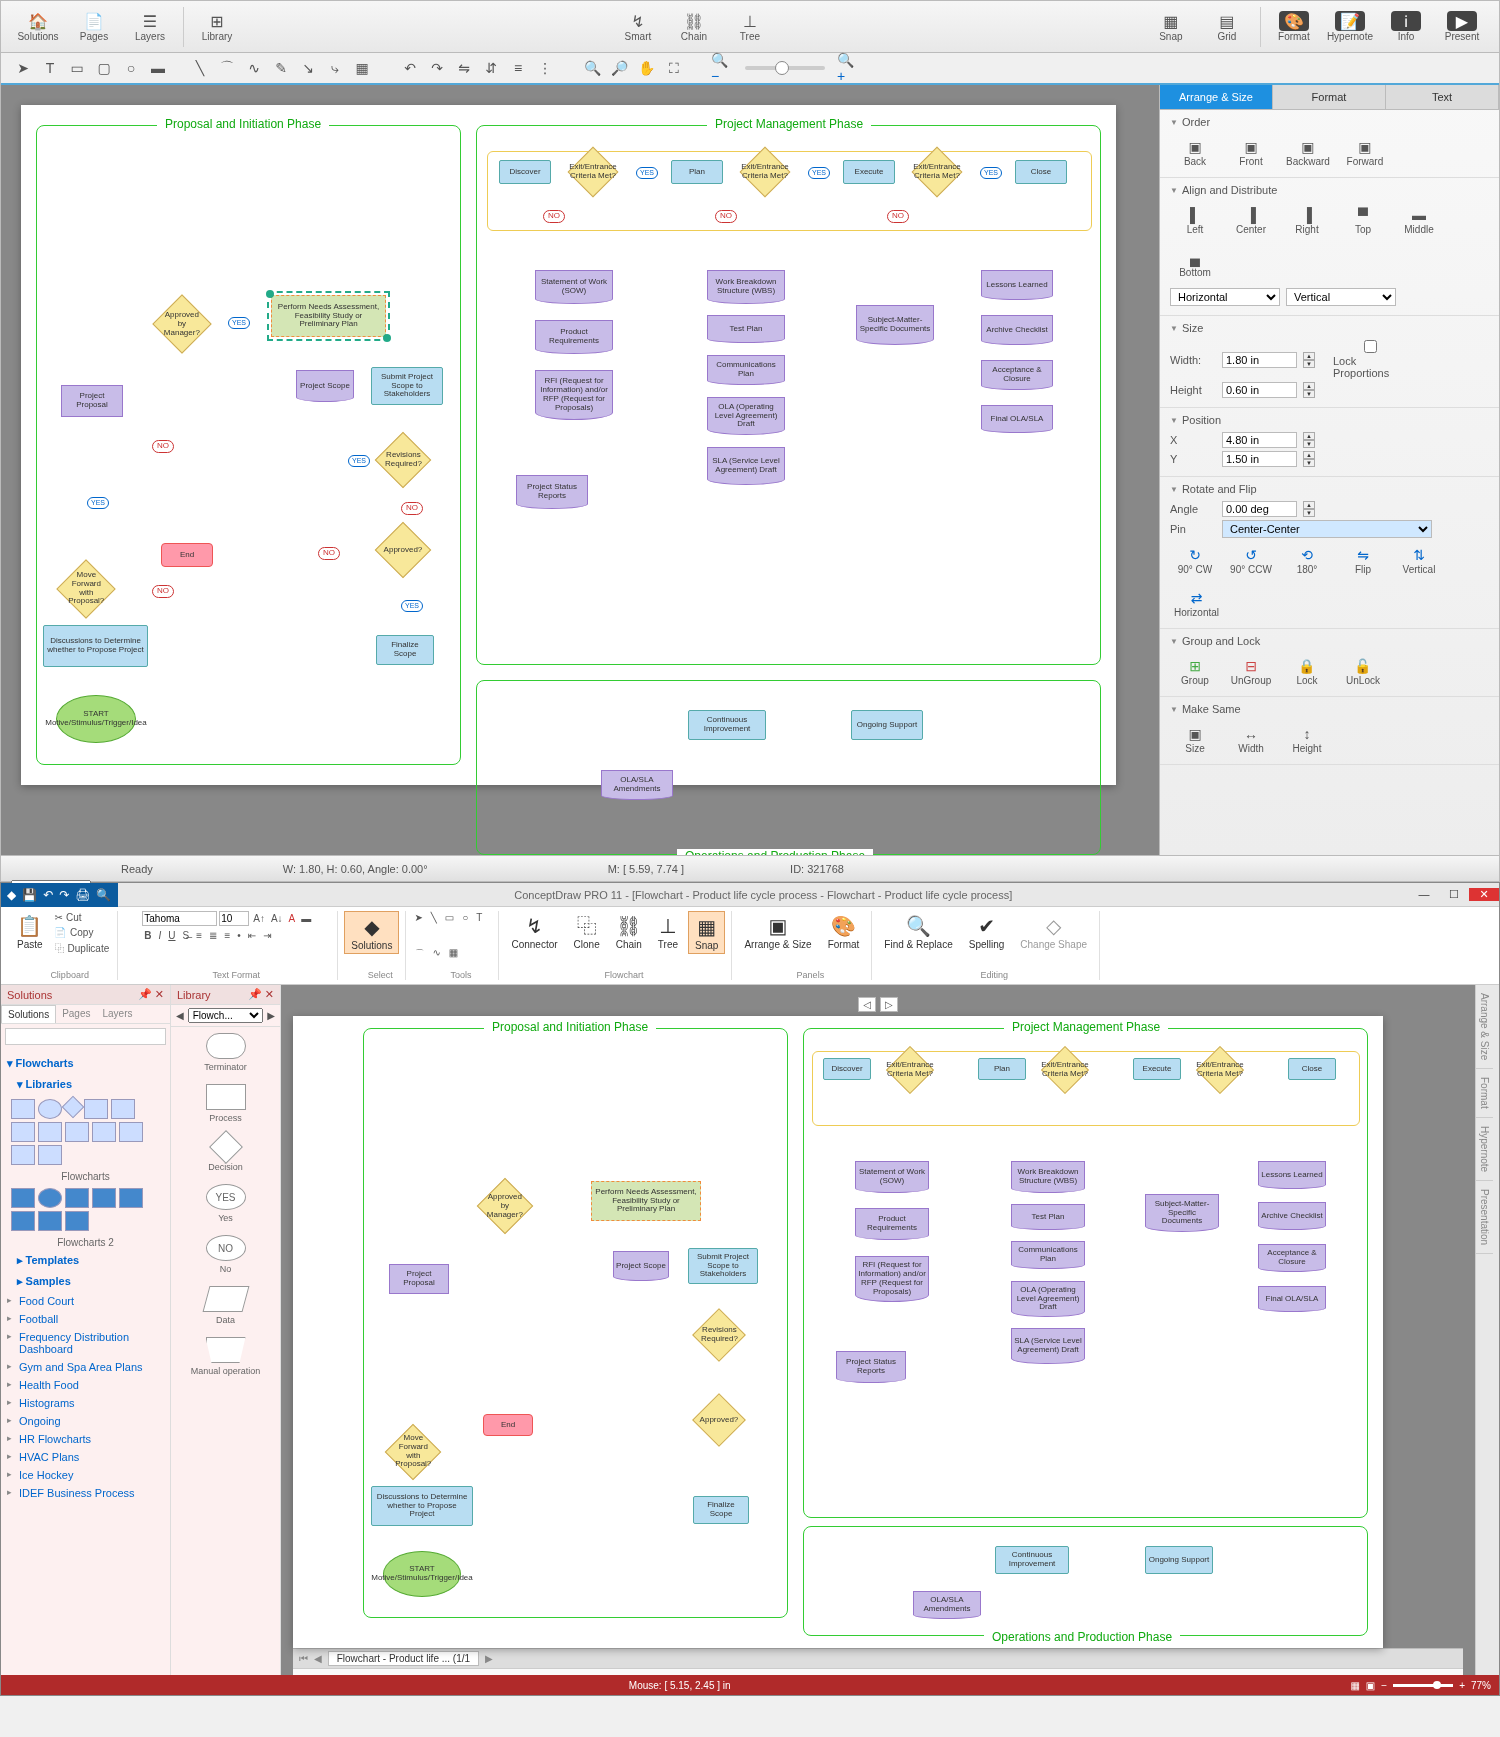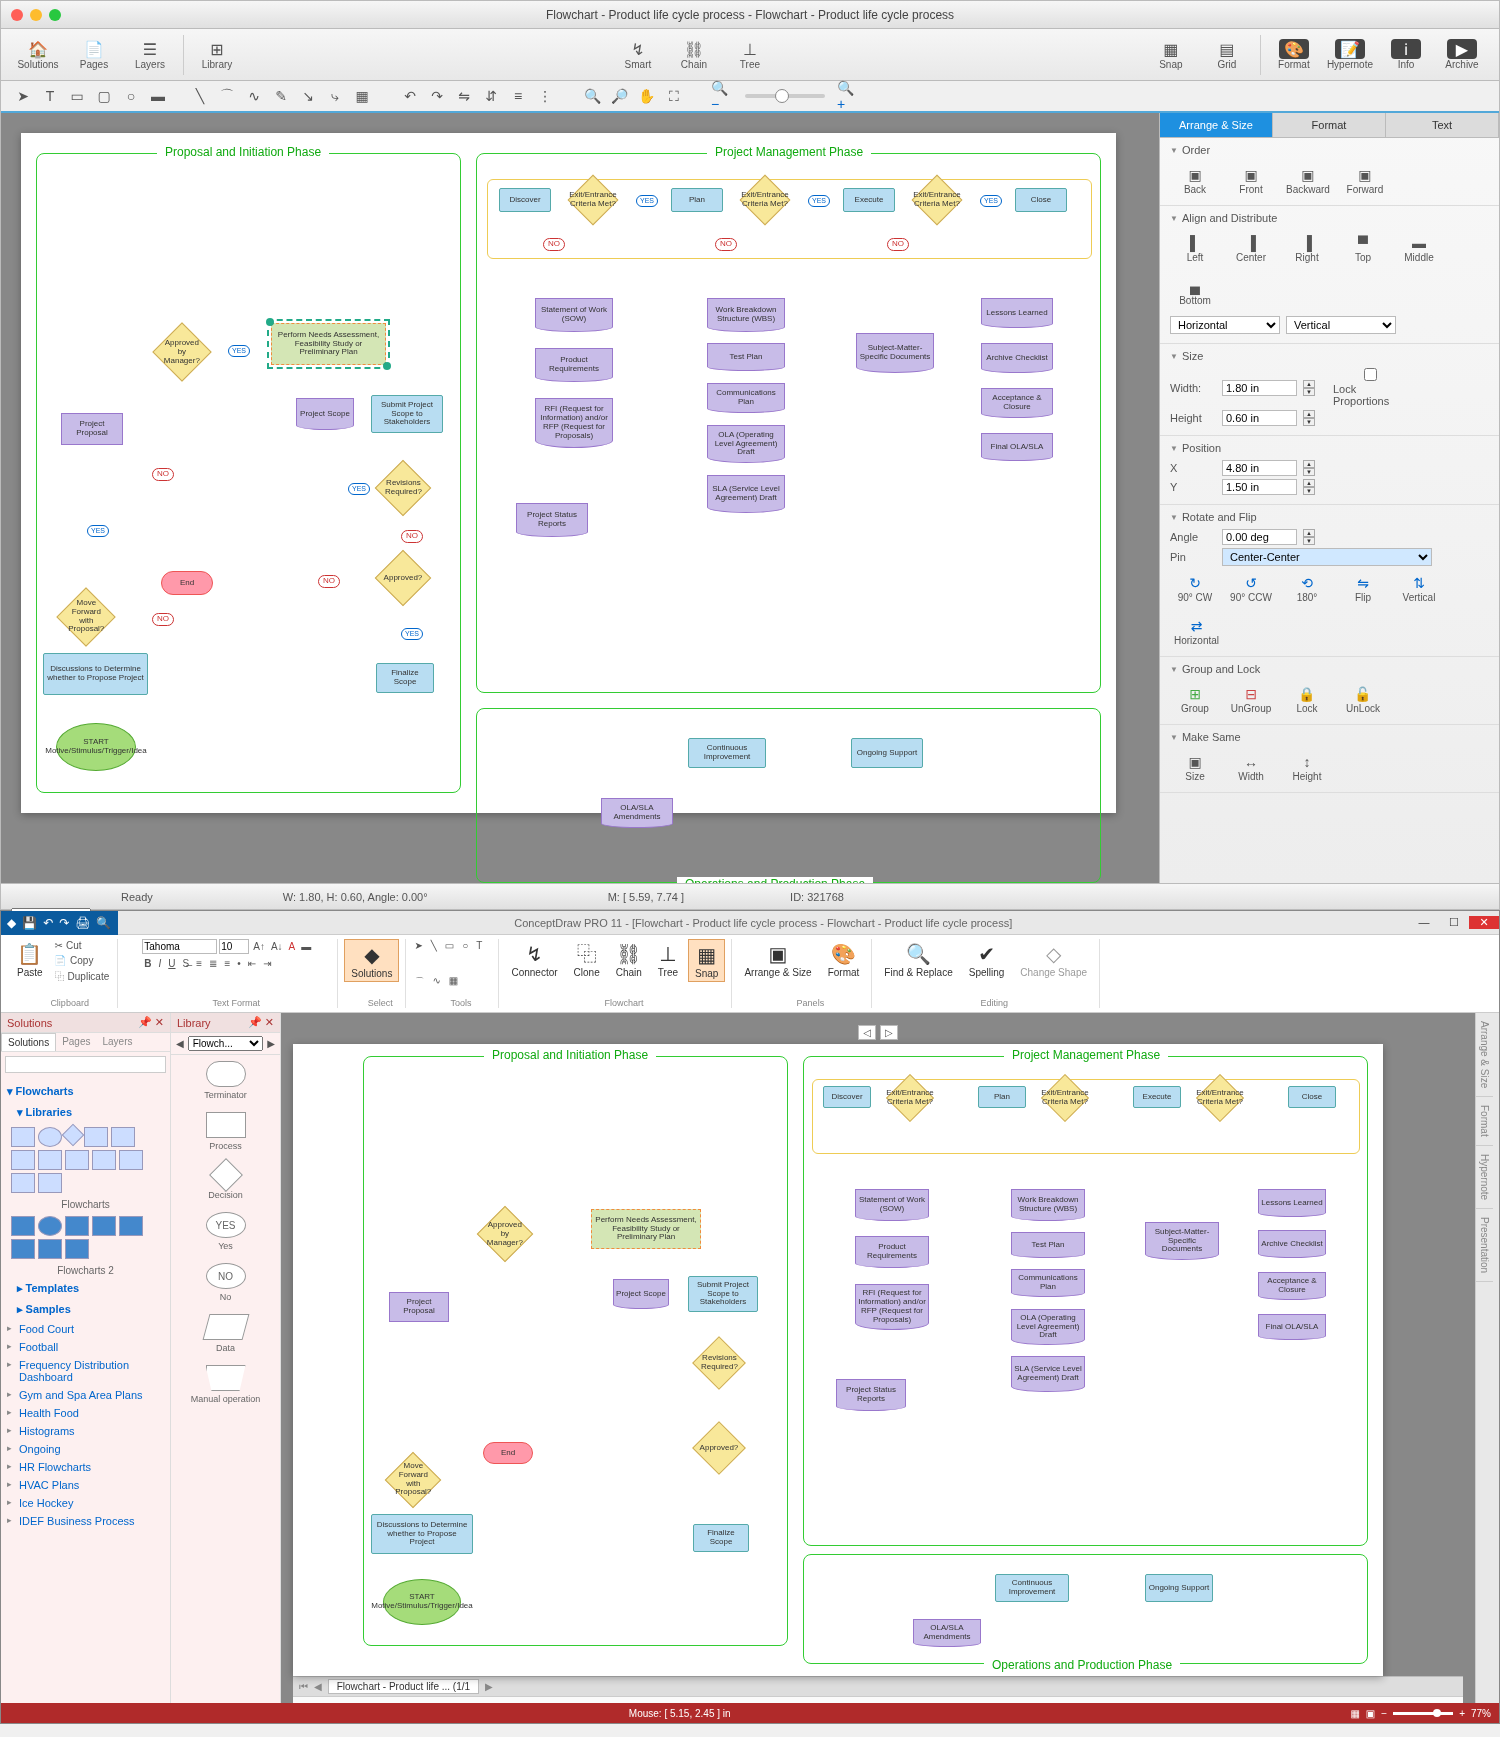--- a/index.html
+++ b/index.html
@@ -40,21 +40,21 @@
 .phase3 .phase-label { left: 200px; top: auto; bottom: -9px; }
 
 
 .shape { position: absolute; font-size: 8px; text-align: center; display: flex; align-items: center; justify-content: center; padding: 2px; line-height: 1.1; }
 .rect-blue { background: #b8ddf2; border: 1px solid #5aa; border-radius: 2px; }
 .rect-purple { background: #c8bce8; border: 1px solid #97c; }
 .doc-purple { background: #c8bce8; border: 1px solid #97c; border-radius: 0 0 50% 50% / 0 0 15% 15%; }
 .diamond { background: #f8e89a; border: 1px solid #ca5; transform: rotate(45deg); }
 .diamond span { transform: rotate(-45deg); display: block; }
 .cloud { background: #a5dc7a; border: 1px solid #5a3; border-radius: 50%; }
-.terminator { background: #f9a; border: 1px solid #e55; border-radius: 12px; }
+.terminator { background: #f9a; border: 1px solid #e55; border-radius: 4px; }
 .yn { font-size: 7px; color: #06c; }
 .yn-no { color: #c33; border: 1px solid #c33; border-radius: 9px; padding: 1px 4px; background: #fff; }
 .subproc { border: 1px dashed #F08C3C; background: #D4E6B5; }
 .selected { outline: 2px dashed #2a8; outline-offset: 2px; }
 .selected::before, .selected::after { content:''; position:absolute; width:8px; height:8px; background:#2a8; border-radius:50%; }
 .selected::before { top:-6px; left:-6px; } .selected::after { bottom:-6px; right:-6px; }
 
 
 .side-panel { width: 340px; background: linear-gradient(#f8f8f8,#ededed); border-left: 1px solid #bbb; font-size: 11px; overflow-y: auto; }
 .panel-tabs { display: flex; border-bottom: 1px solid #bbb; }
@@ -126,28 +126,20 @@
 
 .win-status { height: 20px; background: #b02a2a; color: #fff; display: flex; align-items: center; font-size: 10px; padding: 0 8px; justify-content: space-between; }
 .doc-tabs { display:flex; background:#ddd; height:20px; align-items:center; font-size:10px; border-top:1px solid #bbb; padding:0 6px; gap:6px; }
 .doc-tabs .dt-arrow { color:#888; cursor:pointer; }
 .doc-tabs .dt-tab { background:#fff; padding:1px 8px; border:1px solid #bbb; }
 </style>
 </head>
 <body>
 
 <div class="mac-window">
-  <div class="mac-titlebar">
-    <div class="traffic-lights">
-      <div class="tl r"></div>
-      <div class="tl y"></div>
-      <div class="tl g"></div>
-    </div>
-    <div class="mac-title">Flowchart - Product life cycle process - Flowchart - Product life cycle process</div>
-  </div>
 
   <div class="toolbar1">
     <div class="tb-group">
       <div class="tb-btn">
           <span class="ico">🏠</span>
           <span>Solutions</span>
         </div>
       <div class="tb-btn">
           <span class="ico">📄</span>
           <span>Pages</span>
@@ -197,21 +189,21 @@
       <div class="tb-btn">
           <span class="ico" style="background:#444;color:#fff;border-radius:4px;width:30px">📝</span>
           <span>Hypernote</span>
         </div>
       <div class="tb-btn">
           <span class="ico" style="background:#444;color:#fff;border-radius:4px;width:30px">ℹ</span>
           <span>Info</span>
         </div>
       <div class="tb-btn">
           <span class="ico" style="background:#444;color:#fff;border-radius:4px;width:30px">▶</span>
-          <span>Archive</span>
+          <span>Present</span>
         </div>
     </div>
   </div>
 
   <div class="toolbar2">
     <div class="tool-btn">➤</div>
     <div class="tool-btn">T</div>
     <div class="tool-btn">▭</div>
     <div class="tool-btn">▢</div>
     <div class="tool-btn">○</div>

